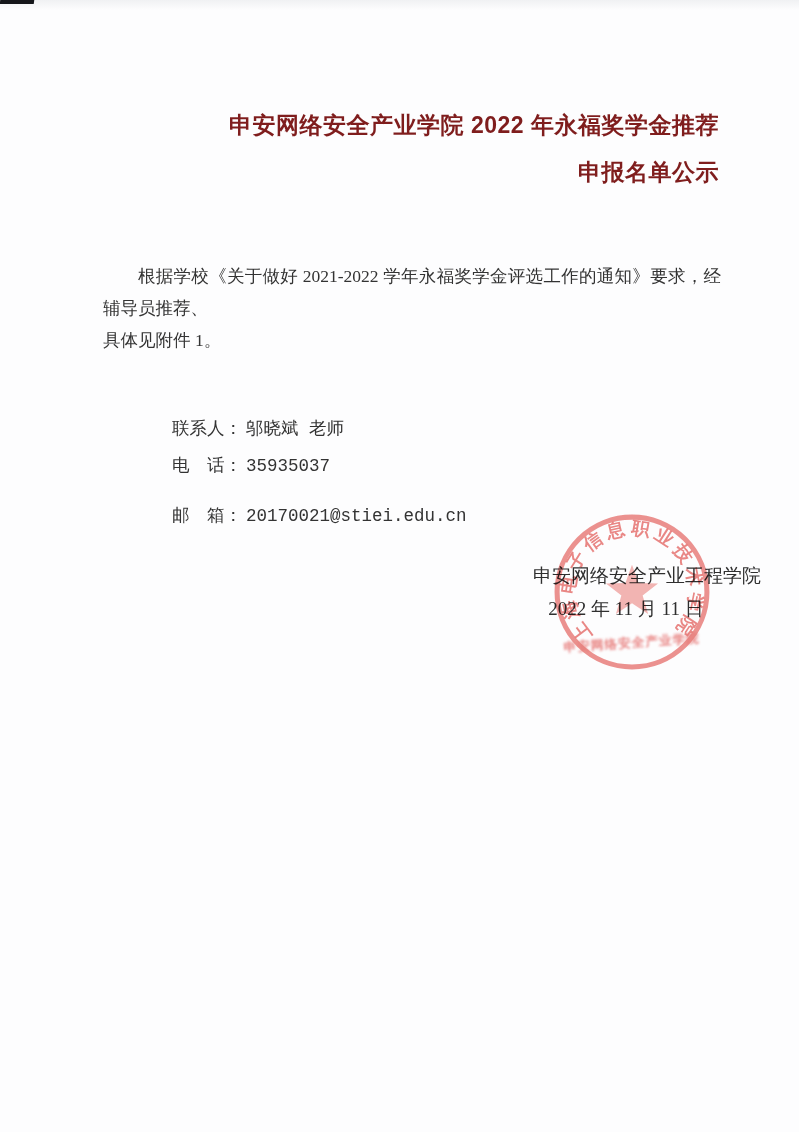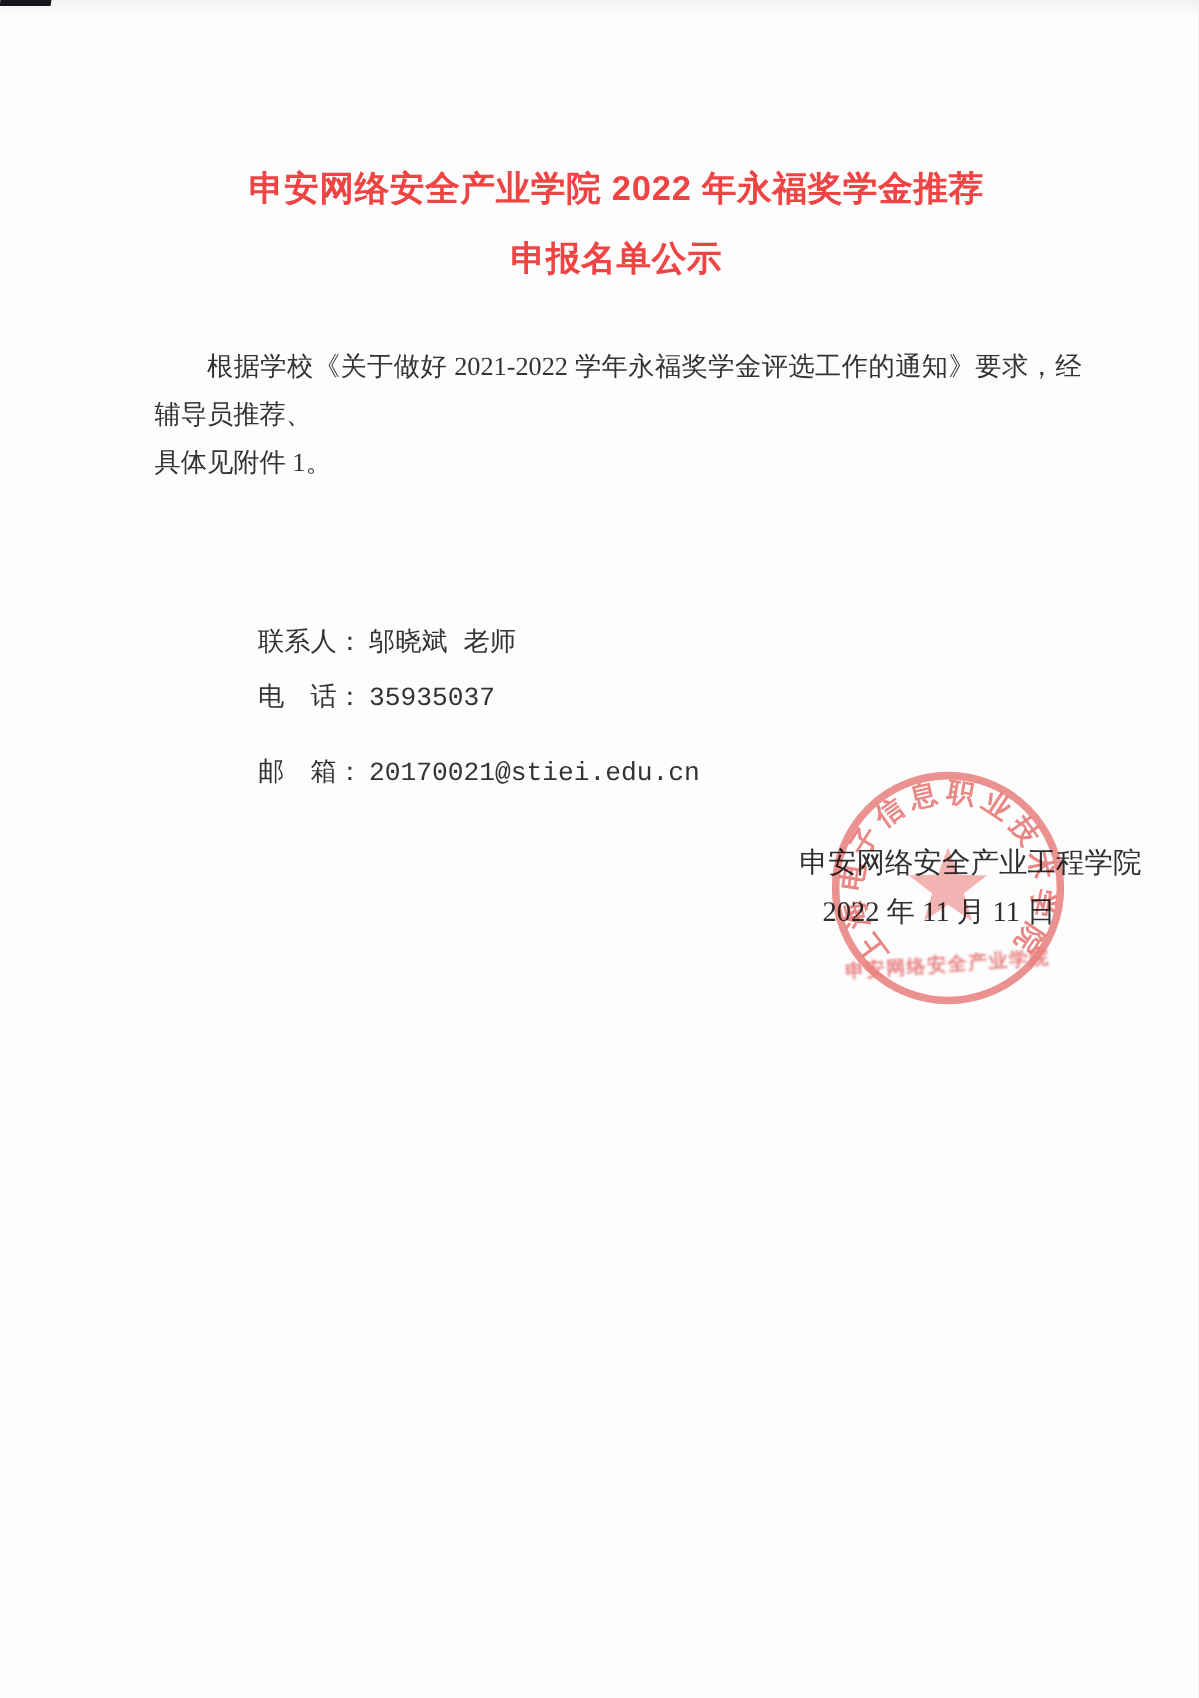--- a/index.html
+++ b/index.html
@@ -16,35 +16,35 @@
     position:absolute;left:0;top:0;width:799px;height:10px;
     background:linear-gradient(180deg,#f0f1f3 0%,#fdfdfe 100%);
   }
   .scan-mark-topleft{
     position:absolute;left:0;top:0;width:34px;height:4px;
     background:#15161a;
     transform:skewX(-8deg);
   }
   .title-block{
     position:absolute;left:103px;top:102px;width:616px;
-    text-align:center;
+    text-align:right;
     font-family:"Liberation Sans", sans-serif;
     font-weight:bold;
     font-size:23px;
     line-height:47px;
-    color:#ef4444;
+    color:#7f1d1d;
     letter-spacing:0.5px;
   }
   .para{
     position:absolute;left:103px;width:618px;
     font-size:17.5px;line-height:32px;color:#333;
     text-align:justify;
   }
   .para .indent{text-indent:2em;}
-  .p1{top:228px;}
+  .p1{top:260px;}
   .p2{top:341px;}
   .contact-row{
     position:absolute;left:172px;width:420px;height:30px;
     font-size:17.5px;line-height:30px;color:#333;font-family:Liberation Mono, monospace;
   }
   .c1{top:414px;}
   .c2{top:451px;}
   .c3{top:488px;margin-top:13px;}
   .contact-row .val{margin-left:4px;}
   .signature{

